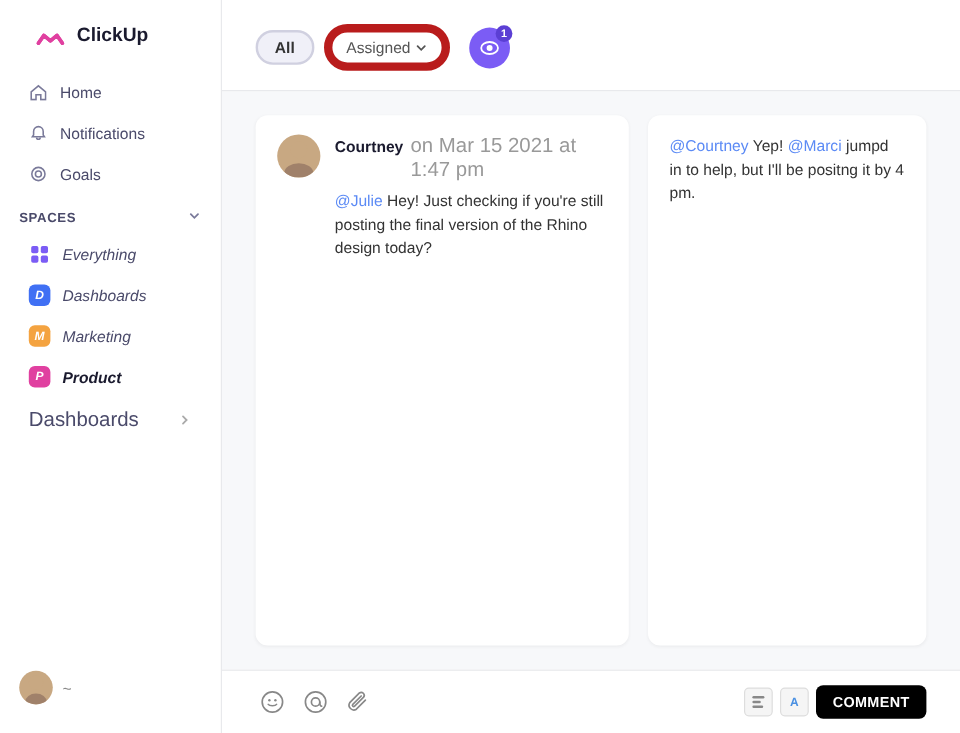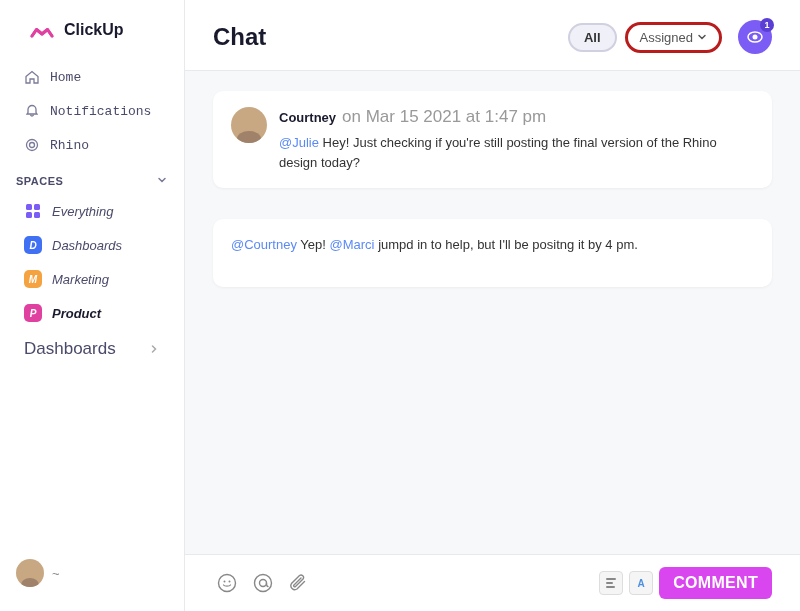--- a/index.html
+++ b/index.html
@@ -38,21 +38,20 @@
     .nav-item {
       display: flex;
       align-items: center;
       gap: 10px;
       padding: 8px 16px;
       cursor: pointer;
       font-size: 13px;
       color: #4a4a6a;
       border-radius: 6px;
       margin: 1px 8px;
-      font-family: Liberation Mono, monospace;
     }
 
     .nav-icon {
       width: 16px;
       height: 16px;
       display: flex;
       align-items: center;
       justify-content: center;
       color: #7a7a9a;
     }
@@ -196,21 +195,21 @@
       color: #333;
       border-color: #d0d0e0;
     }
 
     .assigned-btn {
       display: flex;
       align-items: center;
       gap: 4px;
       padding: 5px 12px;
       border-radius: 20px;
-      border: 3px solid #b91c1c;
+      border: 7px solid #b91c1c;
       font-size: 13px;
       cursor: pointer;
       background: #fff;
       color: #555;
     }
 
     .eye-badge {
       position: relative;
       width: 34px;
       height: 34px;
@@ -237,22 +236,22 @@
       justify-content: center;
       font-weight: 700;
     }
 
     
     .chat-area {
       flex: 1;
       overflow-y: auto;
       padding: 20px 28px;
       display: flex;
-      flex-direction: column;
-      gap: 31px;
+      flex-direction: row;
+      gap: 16px;
     }
 
     .chat-message {
       background: #fff;
       border-radius: 10px;
       padding: 16px 18px;
       display: flex;
       gap: 12px;
       box-shadow: 0 1px 3px rgba(0,0,0,0.05);
     }
@@ -361,26 +360,26 @@
       background: #f5f5f5;
       font-size: 11px;
       cursor: pointer;
       display: flex;
       align-items: center;
       justify-content: center;
       color: #666;
     }
 
     .comment-btn {
-      background: #d946ef;
+      background: #000000;
       color: #fff;
       border: none;
       border-radius: 6px;
       padding: 7px 14px;
-      font-size: 16px;
+      font-size: 12px;
       font-weight: 600;
       cursor: pointer;
       letter-spacing: 0.3px;
     }
   </style>
 </head>
 <body>
 
 <aside class="sidebar">
 
@@ -418,21 +417,21 @@
     <span>Notifications</span>
   </div>
 
   <div class="nav-item">
     <span class="nav-icon">
       <svg width="14" height="14" viewBox="0 0 14 14" fill="none">
           <circle cx="7" cy="7" r="5.5" stroke="#7a7a9a" stroke-width="1.3"></circle>
           <circle cx="7" cy="7" r="2.5" stroke="#7a7a9a" stroke-width="1.3"></circle>
         </svg>
     </span>
-    <span>Rhino</span>
+    <span>Goals</span>
   </div>
 
   <div class="spaces-header">
     <span>Spaces</span>
     <span style="color:#7a7a9a;">
       <svg width="12" height="12" viewBox="0 0 12 12">
           <path d="M3 4.5l3 3 3-3" stroke="#7a7a9a" stroke-width="1.5" fill="none" stroke-linecap="round"></path>
         </svg>
     </span>
   </div>
@@ -481,21 +480,20 @@
           <ellipse cx="14" cy="26" rx="9" ry="7" fill="#a0816a"></ellipse>
         </svg>
     </div>
     <span style="font-size:13px;color:#888;">~</span>
   </div>
 </aside>
 
 <main class="main-content">
 
   <header class="main-header">
-    <h1 class="main-title">Chat</h1>
 
     <div class="filter-buttons">
       <button class="filter-btn active">All</button>
       <button class="assigned-btn">
         <span>Assigned</span>
         <svg width="10" height="10" viewBox="0 0 10 10">
             <path d="M2 3.5l3 3 3-3" stroke="#555" stroke-width="1.5" fill="none" stroke-linecap="round"></path>
           </svg>
       </button>
     </div>

